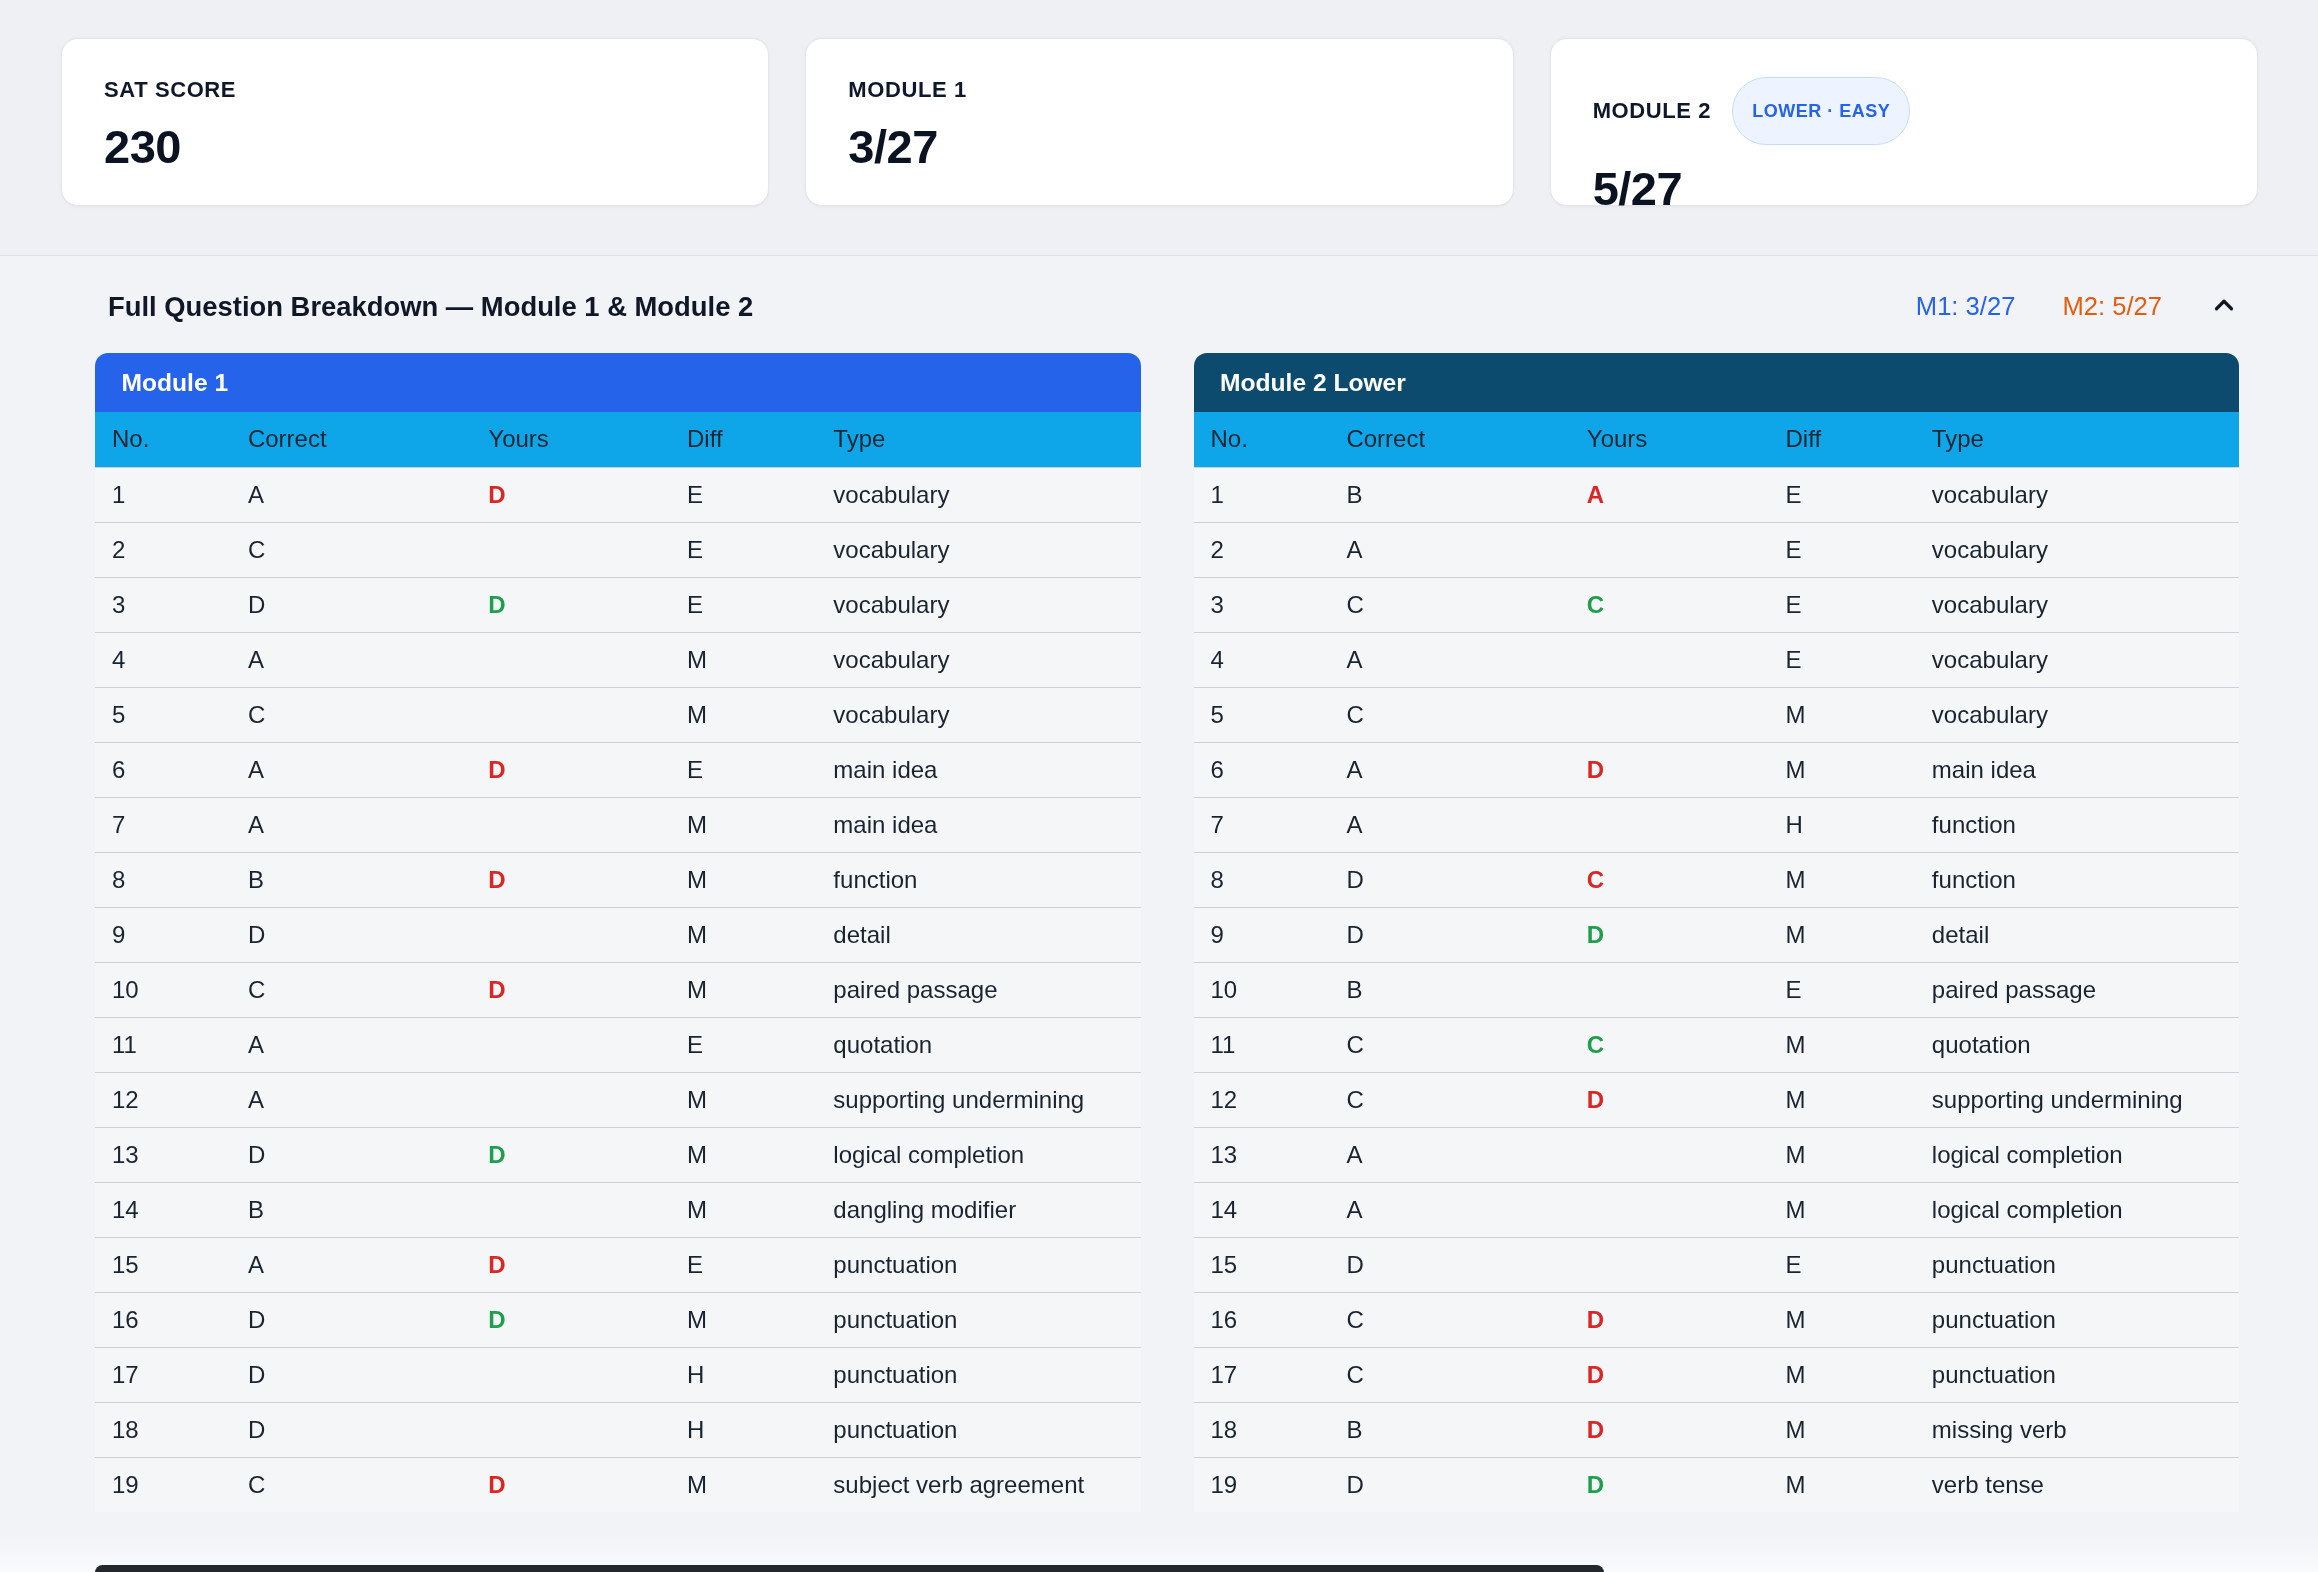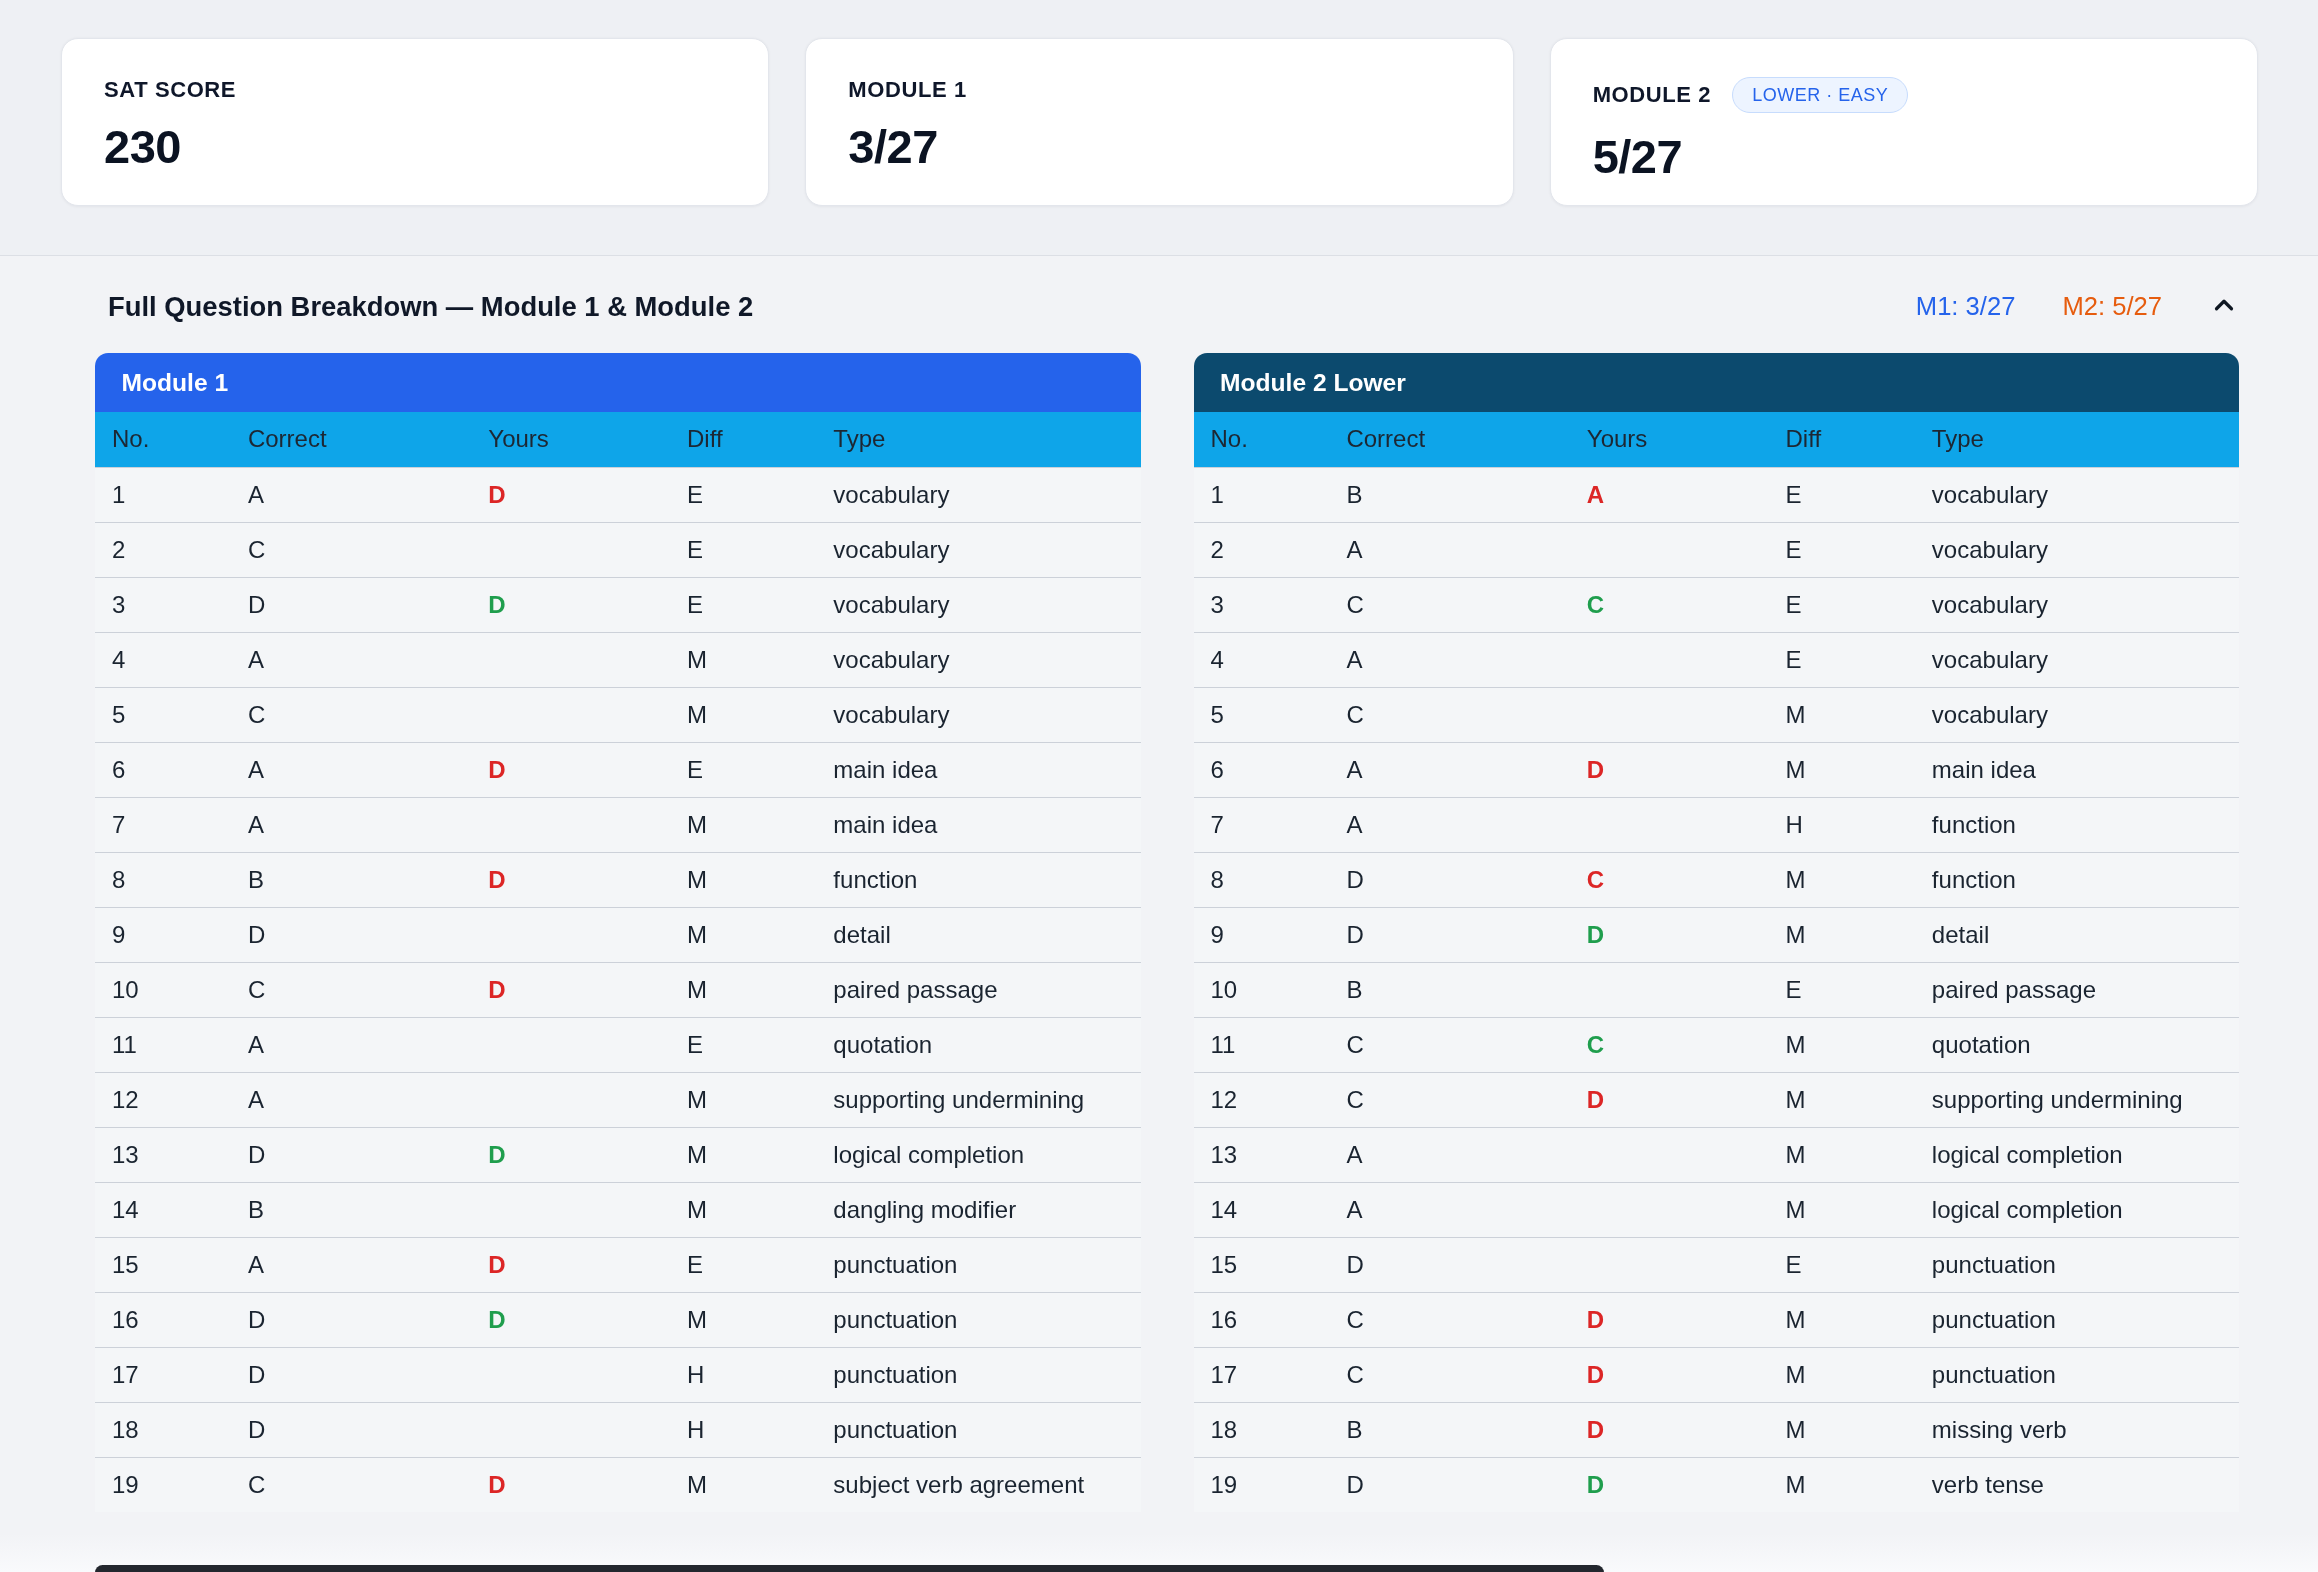--- a/index.html
+++ b/index.html
@@ -33,23 +33,23 @@
   .card {
     background: #ffffff; border: 0.9px solid #e3e6ec; border-radius: 17px;
     box-shadow: 0 0.9px 2.8px rgba(16,24,40,.05);
     padding: 38px 42px; height: 168px;
   }
   .card-label-row { display: flex; align-items: center; gap: 21px; }
   .card-label {
     font-size: 22px; font-weight: 700; color: #0f172a; letter-spacing: 0.6px;
   }
   .card-badge {
-    font-size: 18px; font-weight: 400; letter-spacing: 0.5px;
+    font-size: 18px; font-weight: 700; letter-spacing: 0.5px;
     color: var(--badge-blue); background: #edf4ff; border: 1.9px solid #c7dcfd;
-    border-radius: 945px; padding: 8px 19px; line-height: 1;
+    border-radius: 945px; padding: 24px 19px; line-height: 1;
   }
   .card-value {
     font-size: 47px; font-weight: 800; color: #0b1322; margin-top: 16px; letter-spacing: -0.5px;
   }
 
   
   .breakdown { padding: 0 80px 0 95px; }
   .breakdown-header {
     display: flex; align-items: center; justify-content: space-between;
     margin: 34px 0 30px 13px;

